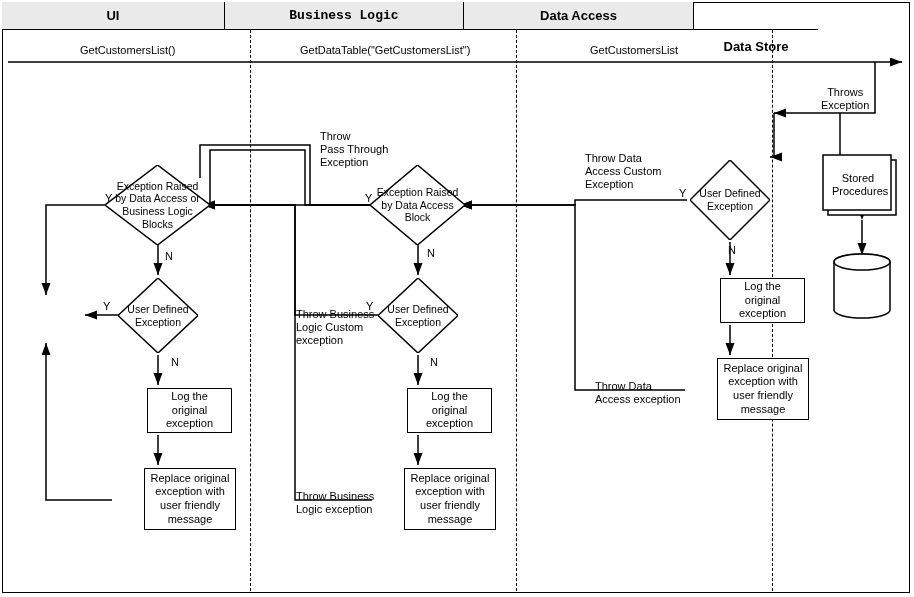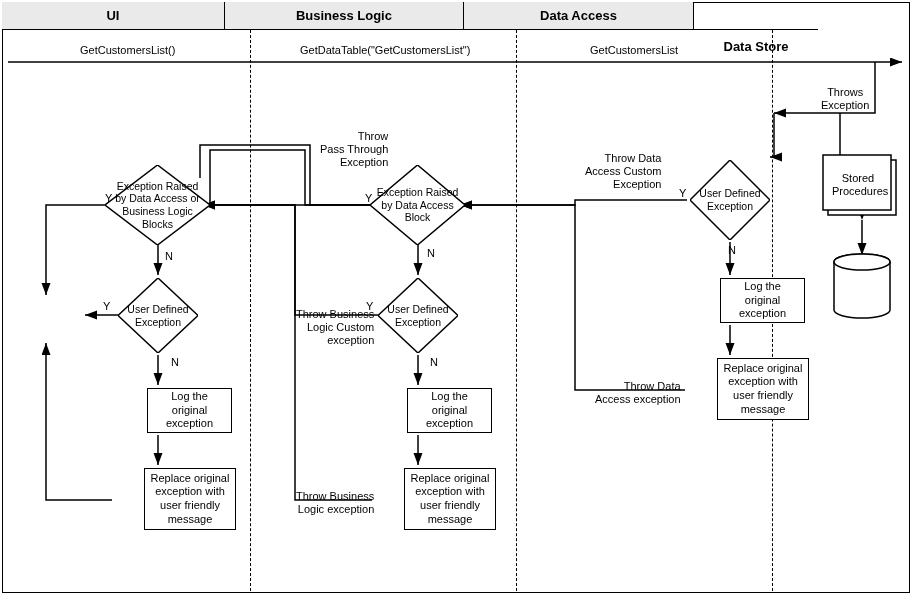--- a/index.html
+++ b/index.html
@@ -39,21 +39,21 @@
     display: flex;
     align-items: center;
     justify-content: center;
     font-weight: bold;
     font-size: 13px;
     box-sizing: border-box;
     border-right: 1.5px solid #000;
   }
   .header div:last-child { border-right: none; }
   .col-ui { width: 248px; }
-  .col-bl { width: 266px; }
+  .col-bl { width: 266px; font-family: Liberation Mono, monospace; }
   .col-da { width: 256px; }
   .col-ds { width: 138px; margin-top: 44px; }
   .vline {
     position: absolute;
     top: 30px;
     width: 0;
     height: 561px;
     border-left: 1.5px dashed #000;
   }
   .box {
@@ -80,21 +80,21 @@
     position: relative;
     text-align: center;
     line-height: 1.2;
     font-size: 10.5px;
     padding: 0 6px;
   }
   .label {
     position: absolute;
     font-size: 11px;
     white-space: pre;
-    text-align: right;
+    text-align: left;
     line-height: 1.2;
   }
   svg.flow {
     position: absolute;
     left: 0;
     top: 0;
     width: 914px;
     height: 597px;
     pointer-events: none;
   }

